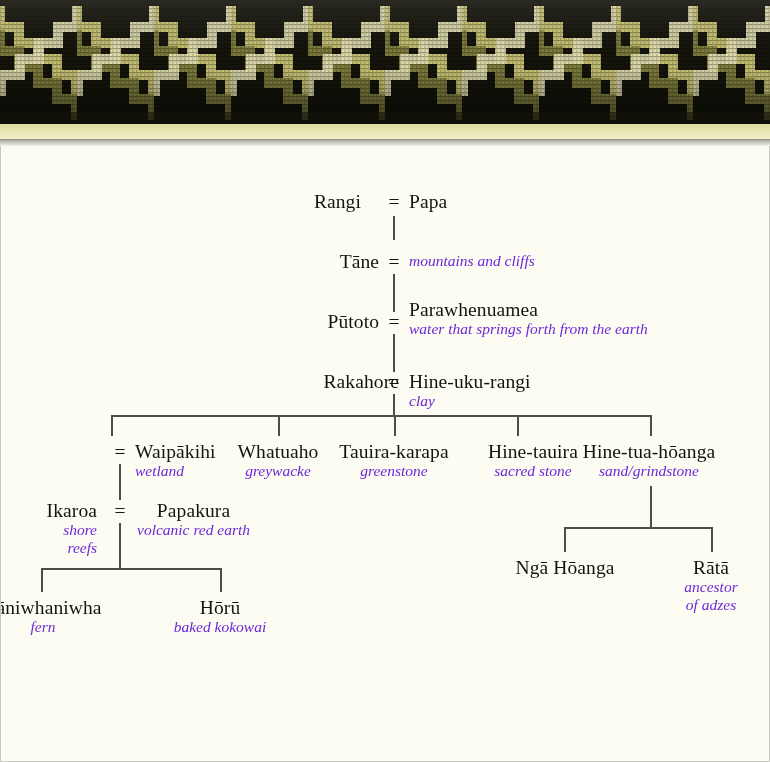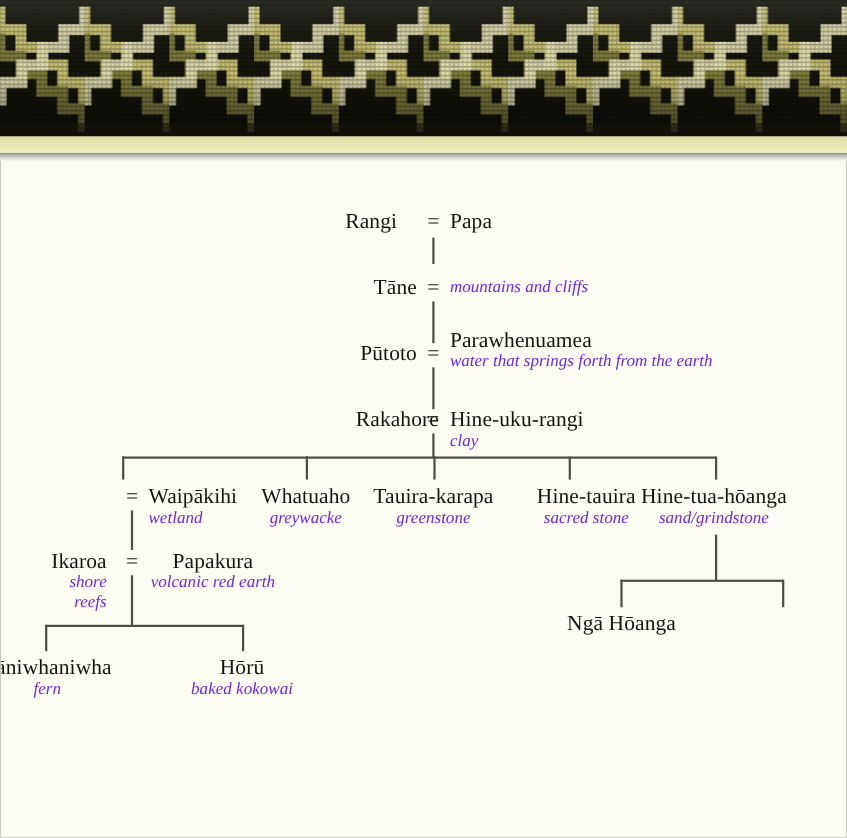--- a/index.html
+++ b/index.html
@@ -260,17 +260,22 @@
       </div>
 
       <div class="ln ln-v" style="left:649px; top:340px; height:42px;"></div>
       <div class="ln ln-h" style="left:563px; top:381px; width:148px;"></div>
       <div class="ln ln-v" style="left:563px; top:381px; height:25px;"></div>
       <div class="ln ln-v" style="left:710px; top:381px; height:25px;"></div>
 
       <div class="node ctr" style="left:564px; top:412px;">
         <span class="nm">Ngā Hōanga</span>
       </div>
+      <div class="node ctr" style="left:710px; top:412px;">
+        <span class="nm">Rātā</span>
+        <span class="gl">ancestor</span>
+        <span class="gl">of adzes</span>
+      </div>
 
     </div>
   </div>
 
 </div>
 
 </body></html>

